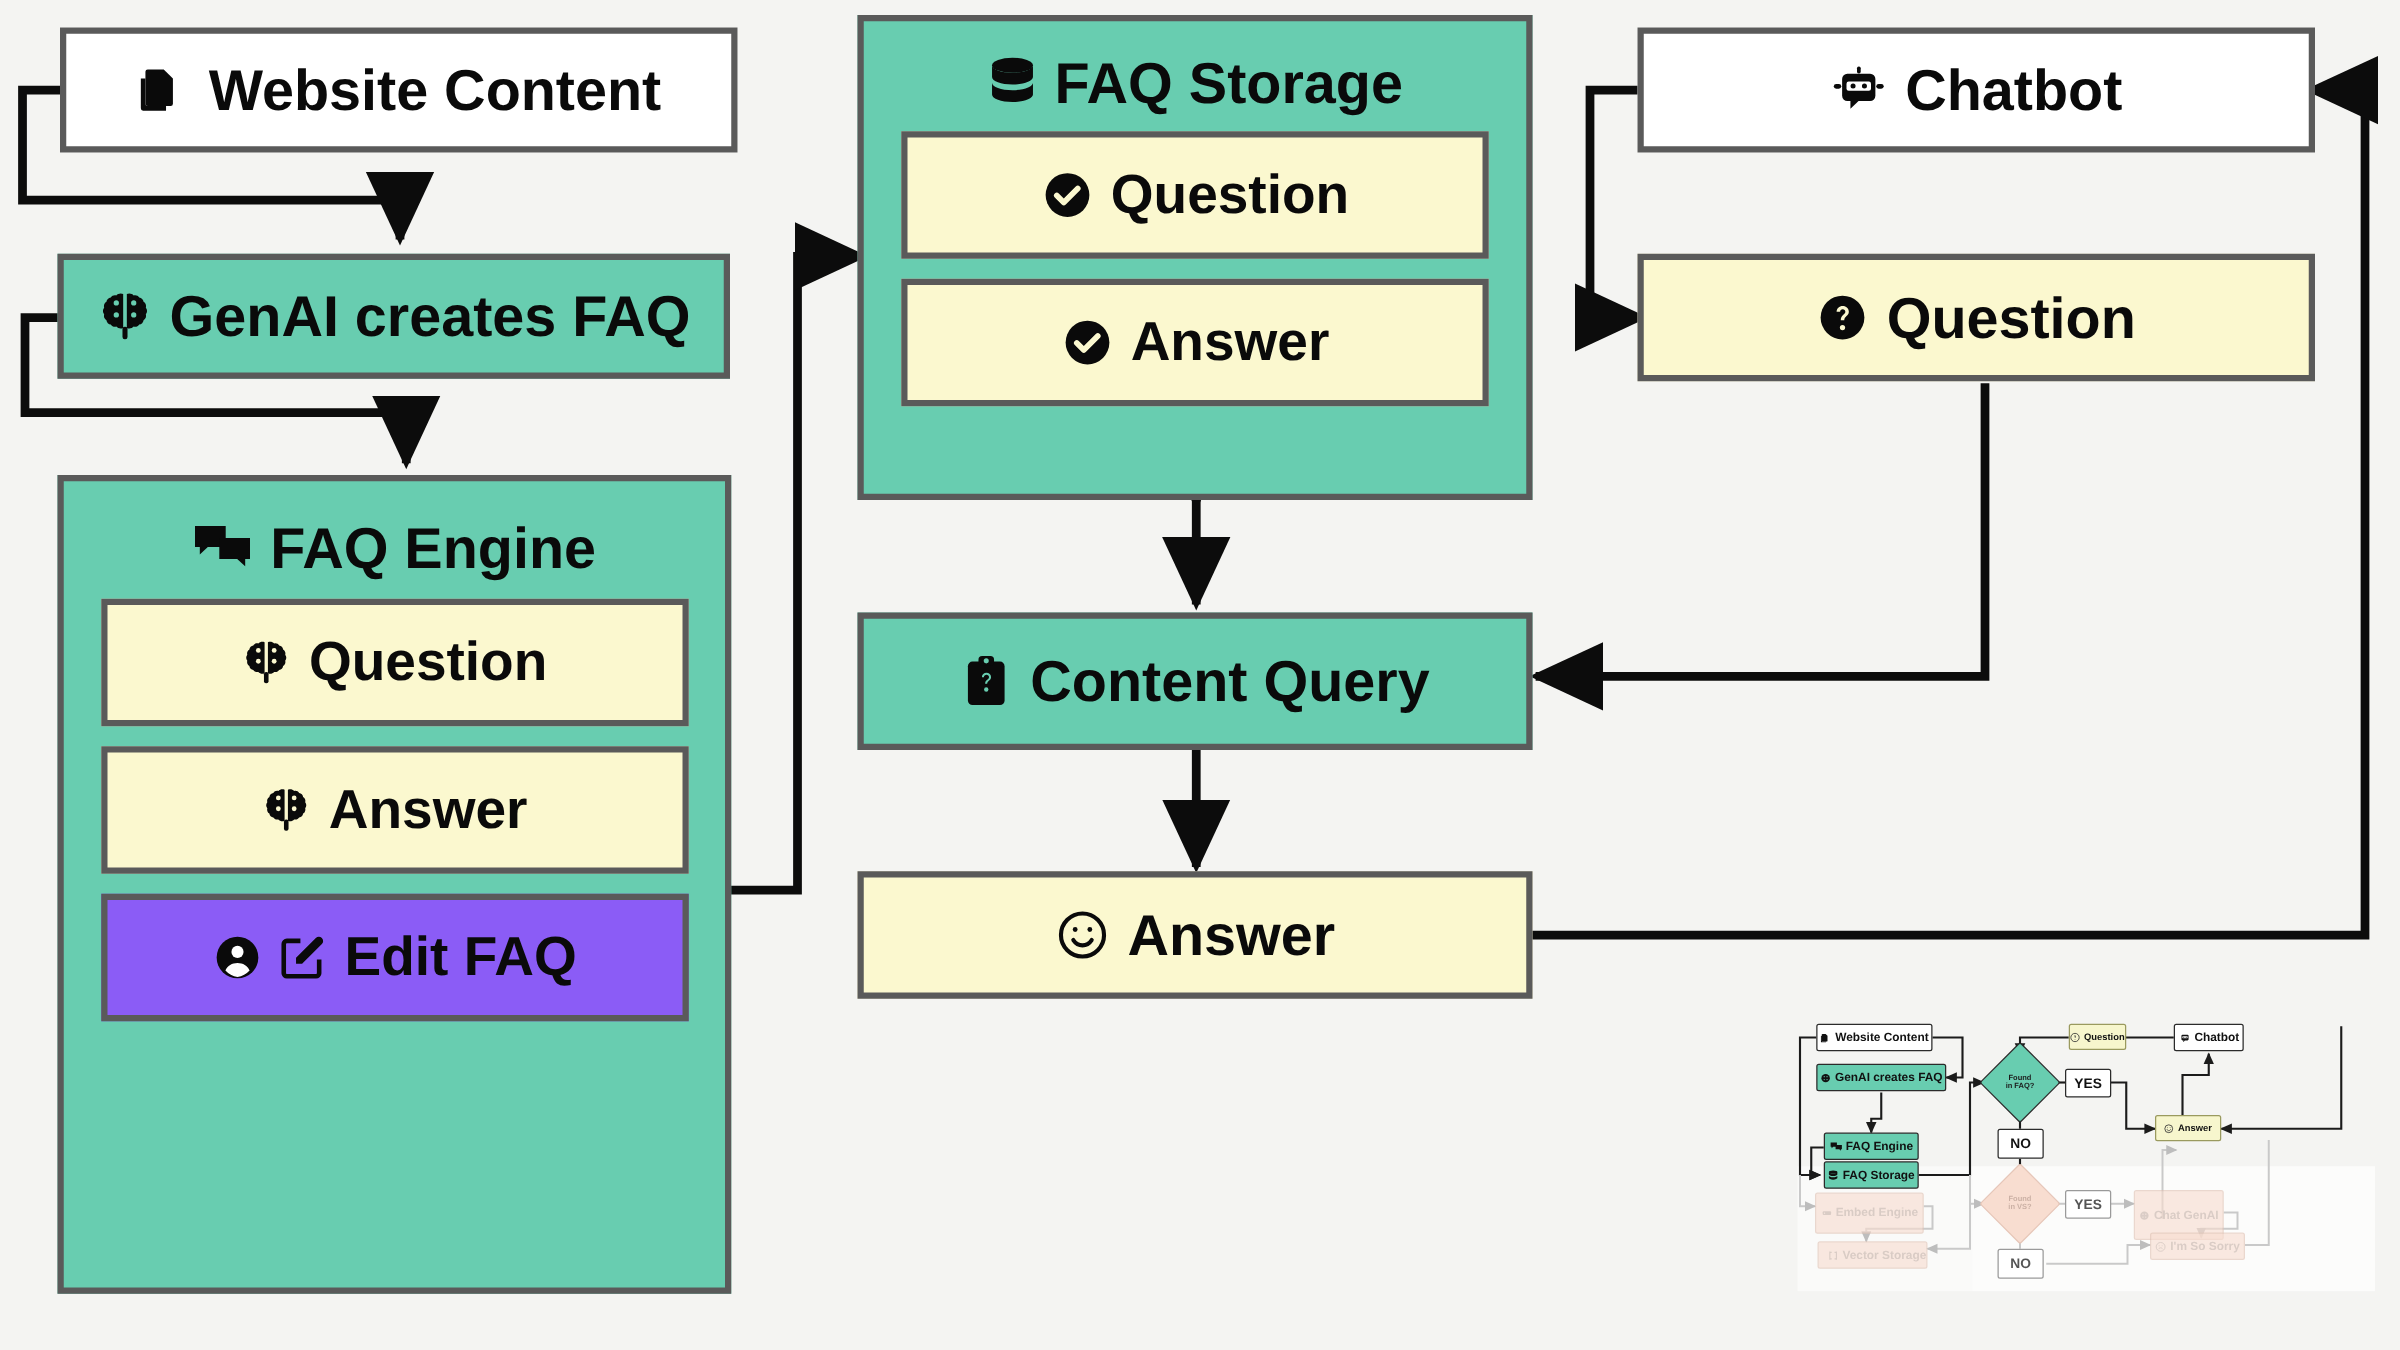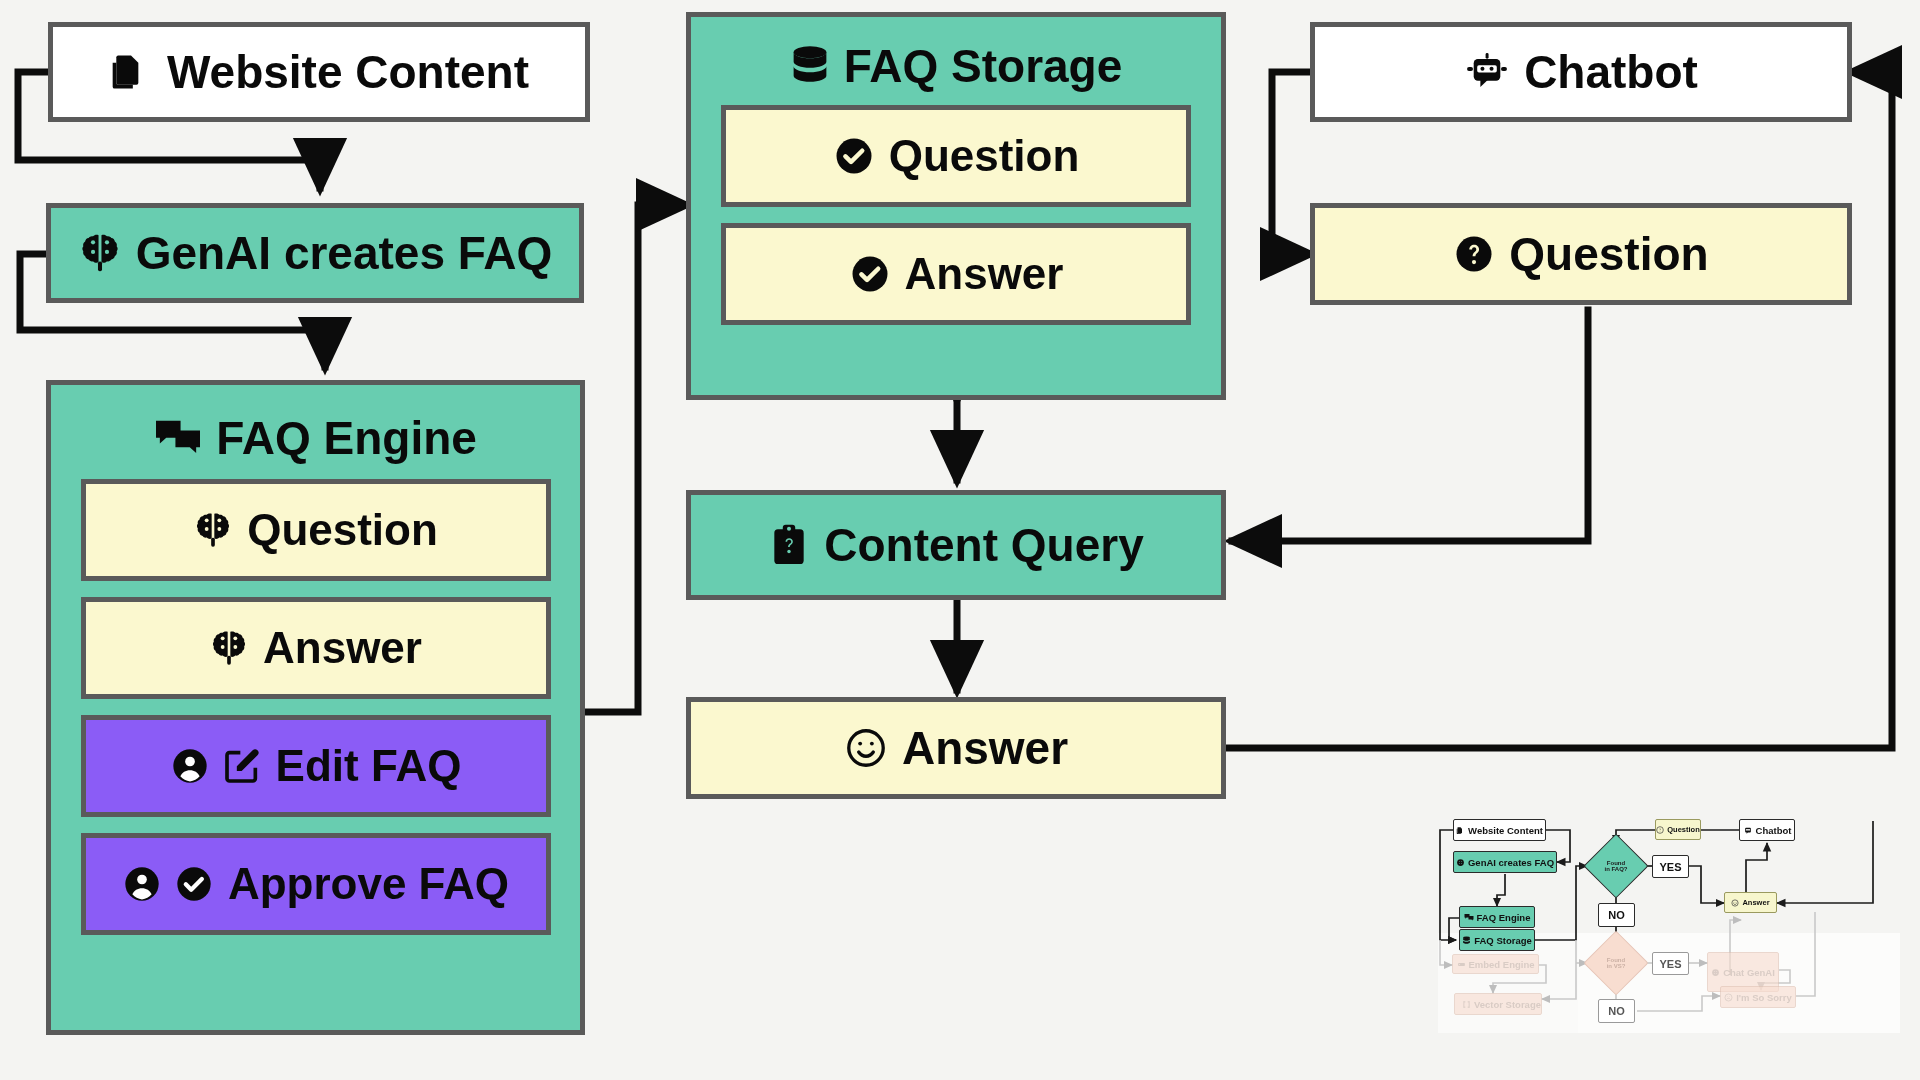--- a/index.html
+++ b/index.html
@@ -212,38 +212,20 @@
         <span class="ico" style="margin-left:-2px;">
           <svg width="40" height="40" viewBox="0 0 24 24" fill="none" stroke="#0a0a0a" stroke-width="2.2">
             <path d="M11 4H4.5A1.5 1.5 0 0 0 3 5.5v14A1.5 1.5 0 0 0 4.5 21h14a1.5 1.5 0 0 0 1.5-1.5V13"></path>
             <path d="M18.4 2.6a2 2 0 0 1 2.9 2.9L11.8 15H8.9v-2.9z" fill="#0a0a0a" stroke="none"></path>
           </svg>
         </span>
         <span>Edit FAQ</span>
       </span>
     </div>
 
-    <div class="child white" style="width:470px;height:102px;">
-      <span class="node-label lbl-lg">
-        <span class="ico">
-          <svg width="40" height="40" viewBox="0 0 24 24" fill="#0a0a0a">
-            <circle cx="12" cy="12" r="10"></circle>
-            <circle cx="12" cy="9.3" r="2.9" fill="#fff"></circle>
-            <path d="M6.2 18.2c1-2.3 3.2-3.6 5.8-3.6s4.8 1.3 5.8 3.6A9.7 9.7 0 0 1 12 21.3a9.7 9.7 0 0 1-5.8-3.1z" fill="#fff"></path>
-          </svg>
-        </span>
-        <span class="ico" style="margin-left:-2px;">
-          <svg width="40" height="40" viewBox="0 0 24 24" fill="#0a0a0a">
-            <circle cx="12" cy="12" r="10"></circle>
-            <path d="M7.1 12.2l3.2 3.2 6.4-6.4" fill="none" stroke="#fff" stroke-width="2.6" stroke-linecap="round" stroke-linejoin="round"></path>
-          </svg>
-        </span>
-        <span>Approve FAQ</span>
-      </span>
-    </div>
   </div>
 
   <div class="group" style="left:686px;top:12px;width:540px;height:388px;padding:16px 18px 20px;">
     <div class="group-title" style="margin:10px 0 16px;">
       <span class="ico">
         <svg width="40" height="44" viewBox="0 0 22 24" fill="#0a0a0a">
           <ellipse cx="11" cy="4.4" rx="9" ry="3.3"></ellipse>
           <path d="M2 4.4v5.2c0 1.8 4 3.3 9 3.3s9-1.5 9-3.3V4.4c0 1.8-4 3.3-9 3.3S2 6.2 2 4.4z"></path>
           <path d="M2 12.1v5.2c0 1.8 4 3.3 9 3.3s9-1.5 9-3.3v-5.2c0 1.8-4 3.3-9 3.3s-9-1.5-9-3.3z"></path>
         </svg>
@@ -441,21 +423,21 @@
       <span class="mi">
           <svg width="9" height="9" viewBox="0 0 22 24" fill="#111">
             <ellipse cx="11" cy="4.4" rx="9" ry="3.3"></ellipse>
             <path d="M2 4.4v5.2c0 1.8 4 3.3 9 3.3s9-1.5 9-3.3V4.4c0 1.8-4 3.3-9 3.3S2 6.2 2 4.4z"></path>
             <path d="M2 12.1v5.2c0 1.8 4 3.3 9 3.3s9-1.5 9-3.3v-5.2c0 1.8-4 3.3-9 3.3s-9-1.5-9-3.3z"></path>
           </svg>
         </span>
       <span>FAQ Storage</span>
     </div>
 
-    <div class="mm-node peach faded" style="left:22px;top:154px;width:87px;height:20px;">
+    <div class="mm-node peach faded" style="left:22px;top:154px;width:87px;height:33px;">
       <span class="mi">
           <svg width="9" height="9" viewBox="0 0 24 24" fill="#c6b0a6">
             <rect x="3" y="8" width="18" height="8" rx="2"></rect>
             <circle cx="7" cy="12" r="1.4" fill="#f8ddd0"></circle>
           </svg>
         </span>
       <span>Embed Engine</span>
     </div>
 
     <div class="mm-node peach faded" style="left:24px;top:193px;width:88px;height:22px;justify-content:flex-end;">

